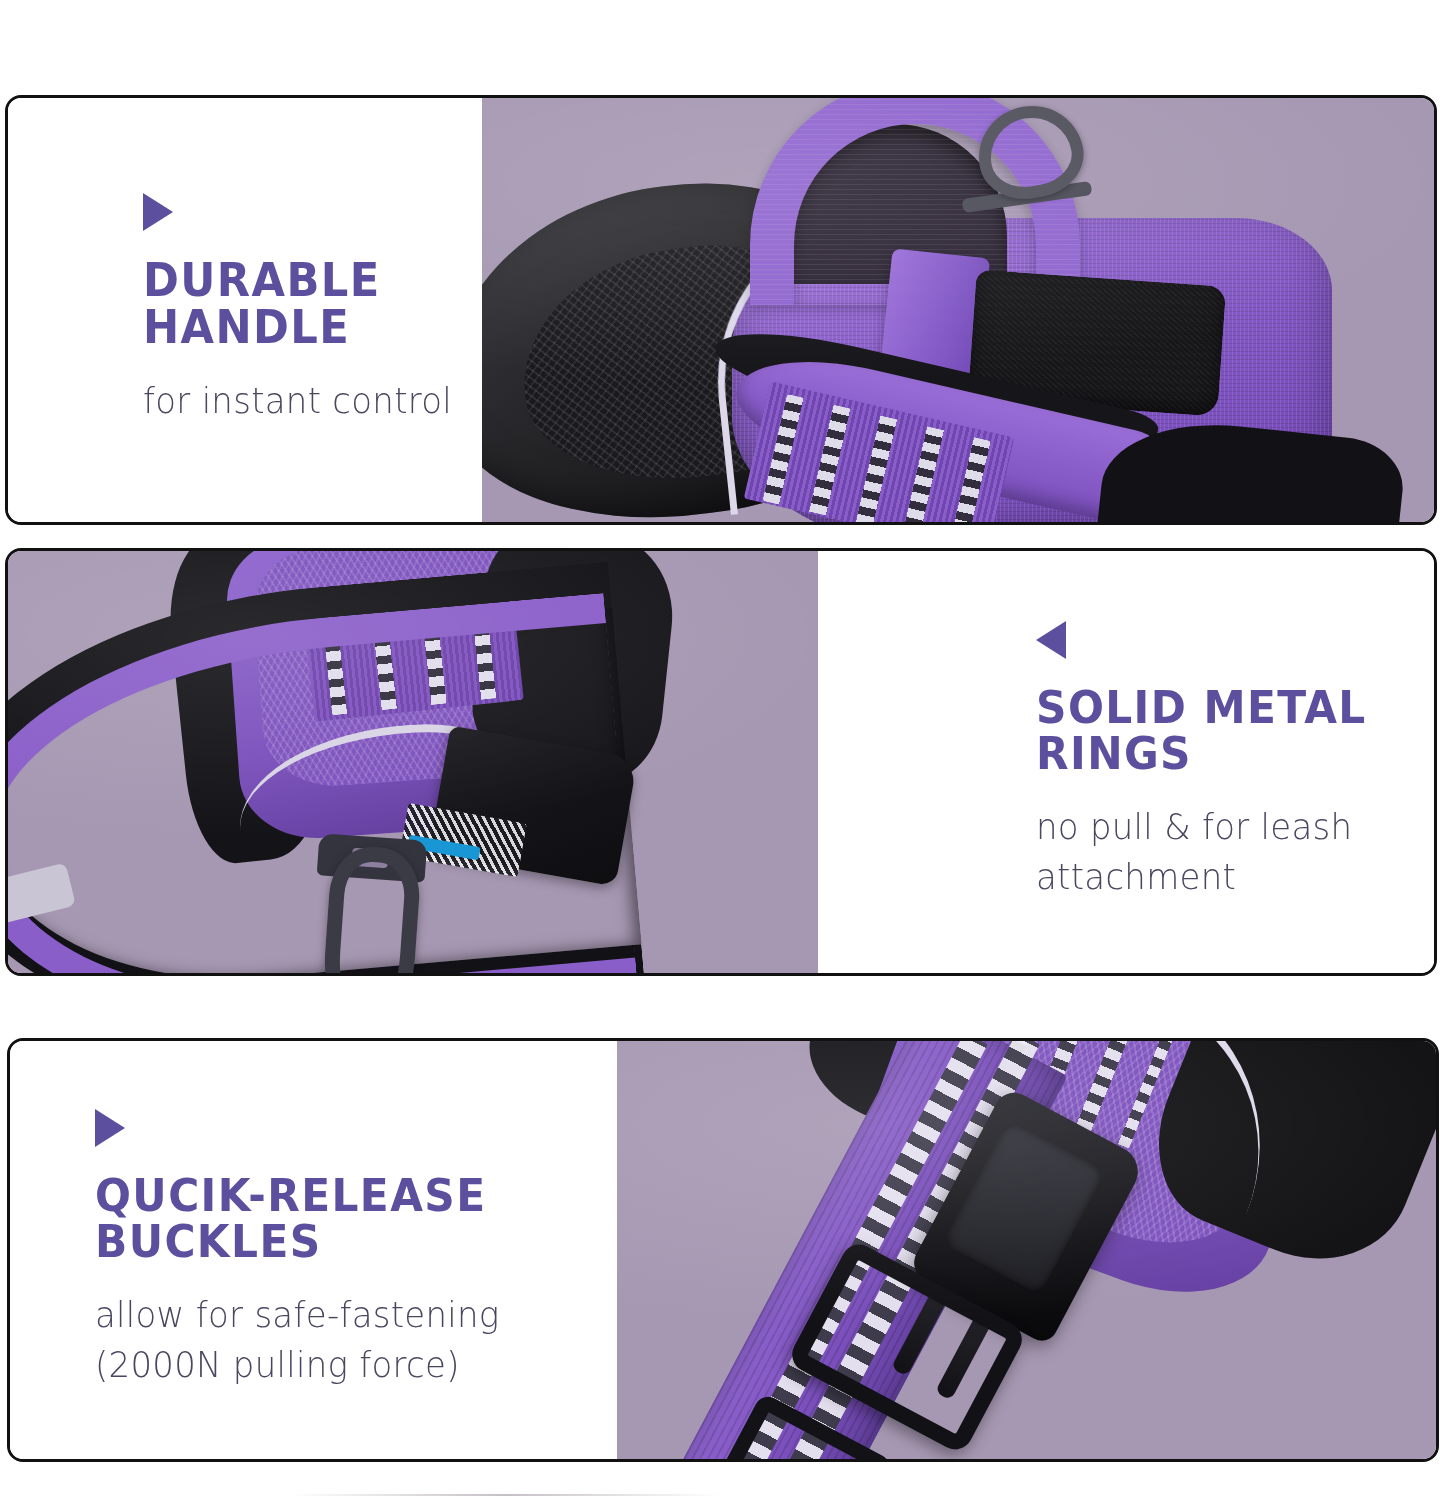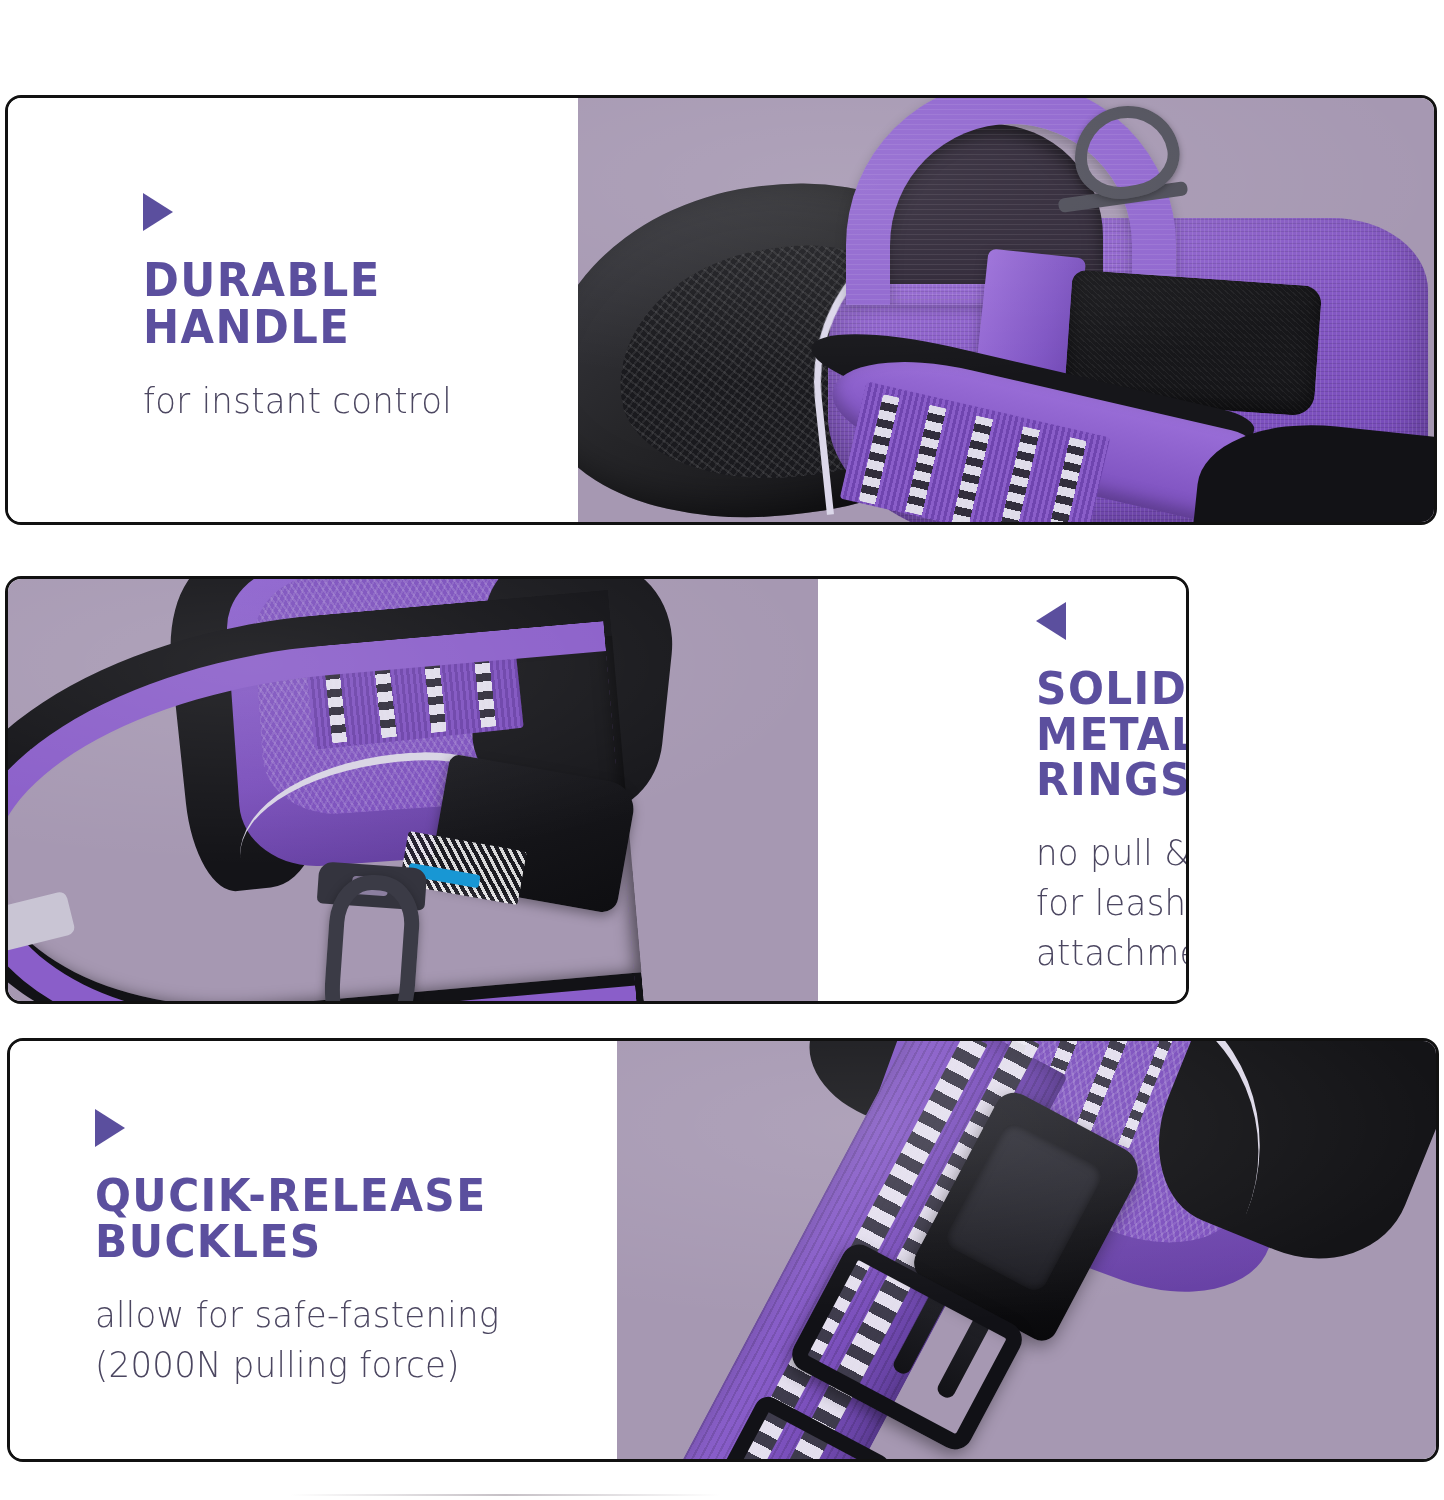--- a/index.html
+++ b/index.html
@@ -44,40 +44,40 @@
   
   .panel {
     position: absolute;
     border: 3px solid #111111;
     border-radius: 16px;
     overflow: hidden;
     background: #ffffff;
     display: flex;
   }
   #panel-1 { left: 5px;  top: 95px;   width: 1432px; height: 430px; }
-  #panel-2 { left: 5px;  top: 576px;  width: 1184px; height: 428px; }
+  #panel-2 { left: 5px;  top: 548px;  width: 1432px; height: 428px; }
   #panel-3 { left: 7px;  top: 1038px; width: 1432px; height: 424px; gap: 47px; }
 
   .text-side {
     background: #ffffff;
     position: relative;
     flex: none;
     display: flex;
     flex-direction: column;
     justify-content: center;
   }
   .photo-side {
     flex: 1 1 auto;
     position: relative;
     background: #a698b2;
     overflow: hidden;
   }
 
   
-  #panel-1 .text-side { width: 570px; padding-left: 135px; }
+  #panel-1 .text-side { width: 474px; padding-left: 135px; }
   
   #panel-2 { flex-direction: row; }
   #panel-2 .photo-side { flex: none; width: 810px; }
   #panel-2 .text-side { flex: 1 1 auto; padding-left: 218px; }
   
   #panel-3 .text-side { width: 560px; padding-left: 85px; }
 
   
   .tri {
     width: 0; height: 0;

